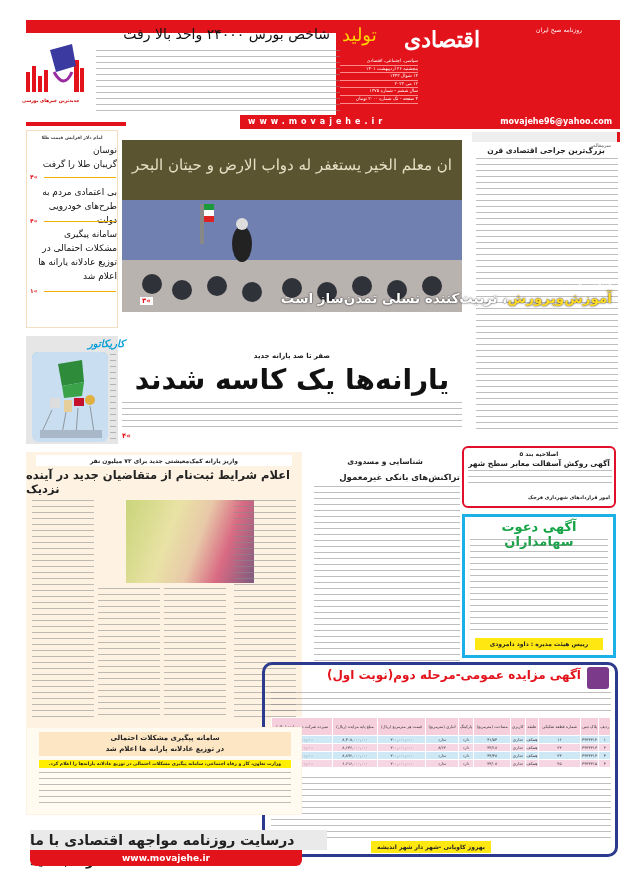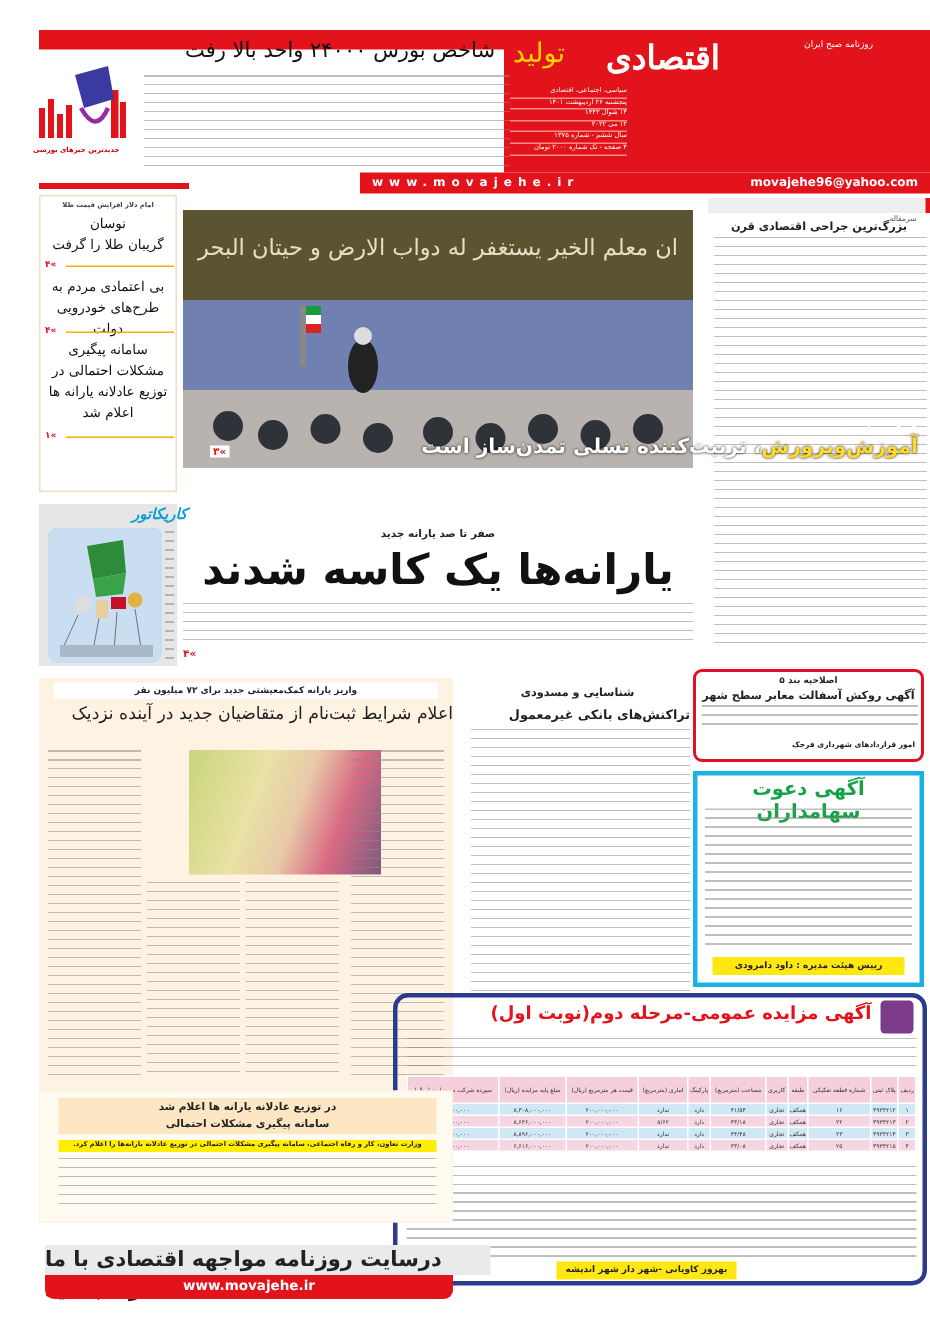--- a/index.html
+++ b/index.html
@@ -25,21 +25,21 @@
 #bourse-cap{left:22px;top:98px;font-size:4.6px;color:#c00;font-weight:bold;direction:rtl}
 
 #editorial-tag{left:472px;top:132px;width:148px;height:10px;background:#eee;border-right:3px solid #e3131b}
 #editorial-tag span{font-size:5px;color:#555;padding-right:6px}
 #editorial-title{left:472px;top:146px;width:148px;text-align:center;font-size:7.5px;font-weight:bold}
 #editorial-body{left:476px;top:158px;width:142px;height:272px}
 
 #index-redline{left:26px;top:122px;width:100px;height:4px;background:#e3131b}
 #index-box{left:26px;top:130px;width:92px;height:198px;border:1px solid #f3dfc0;background:#fff}
 #index-sup{top:4px;width:100%;text-align:center;font-size:4.5px;color:#444;font-weight:bold}
-.idx-title{width:100%;text-align:center;font-size:9px;line-height:14px;color:#111}
+.idx-title{width:100%;text-align:right;font-size:9px;line-height:14px;color:#111}
 .idx-pg{font-size:6px;color:#e3131b;font-weight:bold;direction:ltr;left:3px;width:86px;height:8px}
 .idx-pg::after{content:"";position:absolute;left:14px;right:0;top:4px;border-top:1px solid #f1b100}
 
 #cartoon{left:26px;top:336px;width:92px;height:108px;background:#e6e6e6}
 #cartoon-head{left:62px;top:2px;color:#0b9ed8;font-size:10px;font-weight:bold;font-style:italic}
 #cartoon-img{left:6px;top:16px;width:76px;height:90px;background:linear-gradient(#9ec6e4,#dce9f2);border-radius:6px}
 #cartoon-side{left:84px;top:18px;width:6px;height:86px}
 
 #photo{left:122px;top:140px;width:340px;height:172px;background:#6a6032}
 #photo-cal{left:0;top:0;width:100%;height:60px;background:#5b5430;color:#e7dfc5;text-align:center;font-family:"DejaVu Serif",serif;font-size:15px;line-height:50px}
@@ -49,21 +49,21 @@
 #photo-kicker{right:8px;top:278px;font-size:6px;color:#fff;font-weight:bold}
 #photo-pg{left:140px;top:297px;color:#e3131b;font-size:7px;font-weight:bold;direction:ltr;background:#fff;padding:0 2px}
 
 #headline-kicker{left:122px;top:352px;width:340px;text-align:center;font-size:7px;font-weight:bold}
 #headline{left:122px;top:362px;width:340px;text-align:center;font-size:28px;font-weight:bold;color:#111;line-height:36px}
 #lead{left:122px;top:402px;width:340px;height:28px}
 #lead-pg{left:122px;top:432px;color:#e3131b;font-size:7px;font-weight:bold;direction:ltr}
 
 #subsidy{left:26px;top:452px;width:276px;height:275px;background:#fef3e3}
 #subsidy-kicker{left:10px;top:3px;width:256px;background:#fff;text-align:center;font-size:6px;font-weight:bold;padding:2px 0}
-#subsidy-title{left:0;top:16px;width:100%;text-align:right;font-size:11.5px;font-weight:normal}
+#subsidy-title{left:0;top:16px;width:100%;text-align:left;font-size:11.5px;font-weight:bold}
 #sub-img{left:100px;top:48px;width:128px;height:83px;background:linear-gradient(110deg,#c9d57a,#e9e2a5 35%,#e8c9a8 55%,#d96a83 75%,#7d5a7f)}
 #sub-col1{right:6px;top:48px;width:62px;height:220px}
 #sub-col2{left:6px;top:48px;width:62px;height:220px}
 #sub-col3{left:72px;top:136px;width:62px;height:132px}
 #sub-col4{left:138px;top:136px;width:62px;height:132px}
 
 #bank-title1{left:310px;top:457px;width:150px;text-align:center;font-size:7.5px;font-weight:bold}
 #bank-title2{left:310px;top:472px;width:150px;font-size:8.5px;font-weight:bold}
 #bank-body{left:314px;top:486px;width:146px;height:176px}
 
@@ -302,21 +302,21 @@
           <td>۳۳۰,۸۰۰,۰۰۰</td>
     </tr>
   </tbody>
     </table>
   <div id="au-b2" class="abs lines"></div>
   <div id="au-s" class="abs">بهروز کاویانی -شهر دار شهر اندیشه</div>
 </div>
 
 <div id="follow" class="abs">
   <div id="follow-t" class="abs">
+    <div>سامانه پیگیری مشکلات احتمالی</div>
     <div>در توزیع عادلانه یارانه ها اعلام شد</div>
-    <div>سامانه پیگیری مشکلات احتمالی</div>
   </div>
   <div id="follow-y" class="abs">وزارت تعاون، کار و رفاه اجتماعی، سامانه پیگیری مشکلات احتمالی در توزیع عادلانه یارانه‌ها را اعلام کرد.</div>
   <div id="follow-b" class="abs lines"></div>
 </div>
 
 <div id="site-bar" class="abs">درسایت روزنامه مواجهه اقتصادی  با ما همراه باشید</div>
 <div id="site-url" class="abs">www.movajehe.ir</div>
 
 </body></html>

